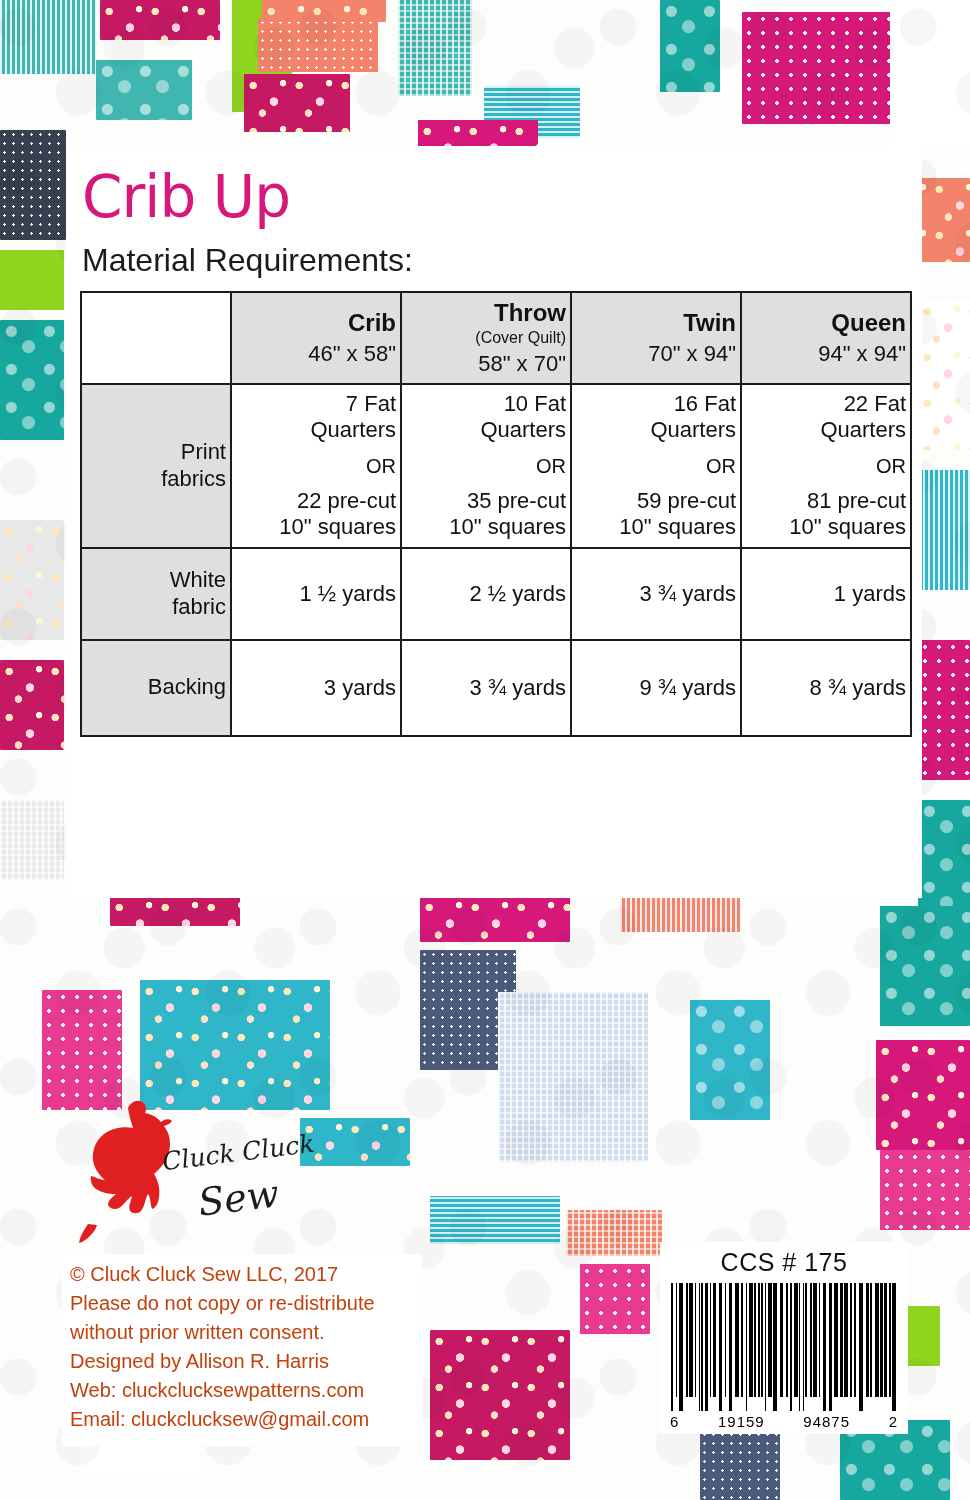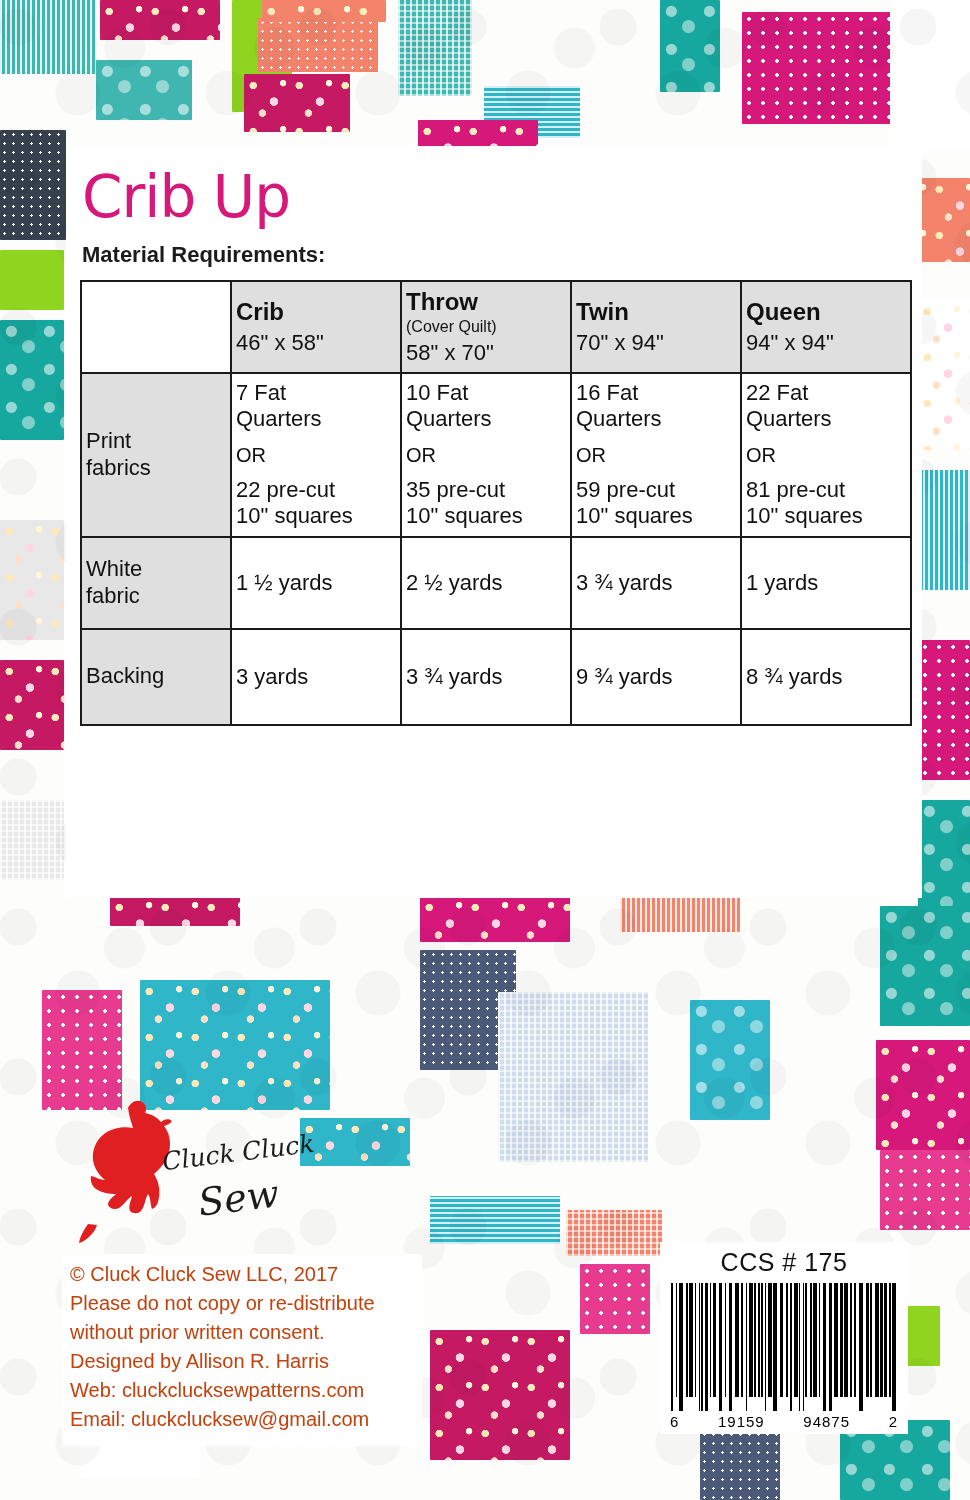--- a/index.html
+++ b/index.html
@@ -67,36 +67,36 @@
   #title {
     font-family: "DejaVu Sans", sans-serif;
     font-size: 58px;
     line-height: 1;
     color: #d6187b;
     font-weight: 400;
     letter-spacing: -1px;
     margin: 12px 0 0 8px;
   }
   #subtitle {
-    font-size: 22px;
+    font-size: 32px;
     color: #1b1b1b;
     margin: 16px 0 12px 8px;
-    font-weight: 700;
+    font-weight: 400;
   }
 
   
   table#req-table {
     border-collapse: collapse;
     width: 832px;
     margin-left: 6px;
     table-layout: fixed;
   }
   #req-table td, #req-table th {
     border: 2px solid #1b1b1b;
-    text-align: left;
+    text-align: right;
     vertical-align: middle;
     font-size: 22px;
     color: #111;
     font-weight: 400;
     padding: 6px 4px;
   }
   #req-table thead th { background: #dfdfdf; }
   #req-table col.c0 { width: 150px; }
   .size-name { font-size: 24px; font-weight: bold; display: block; margin-bottom: 2px; }
   .size-note { font-size: 16px; display: block; }

